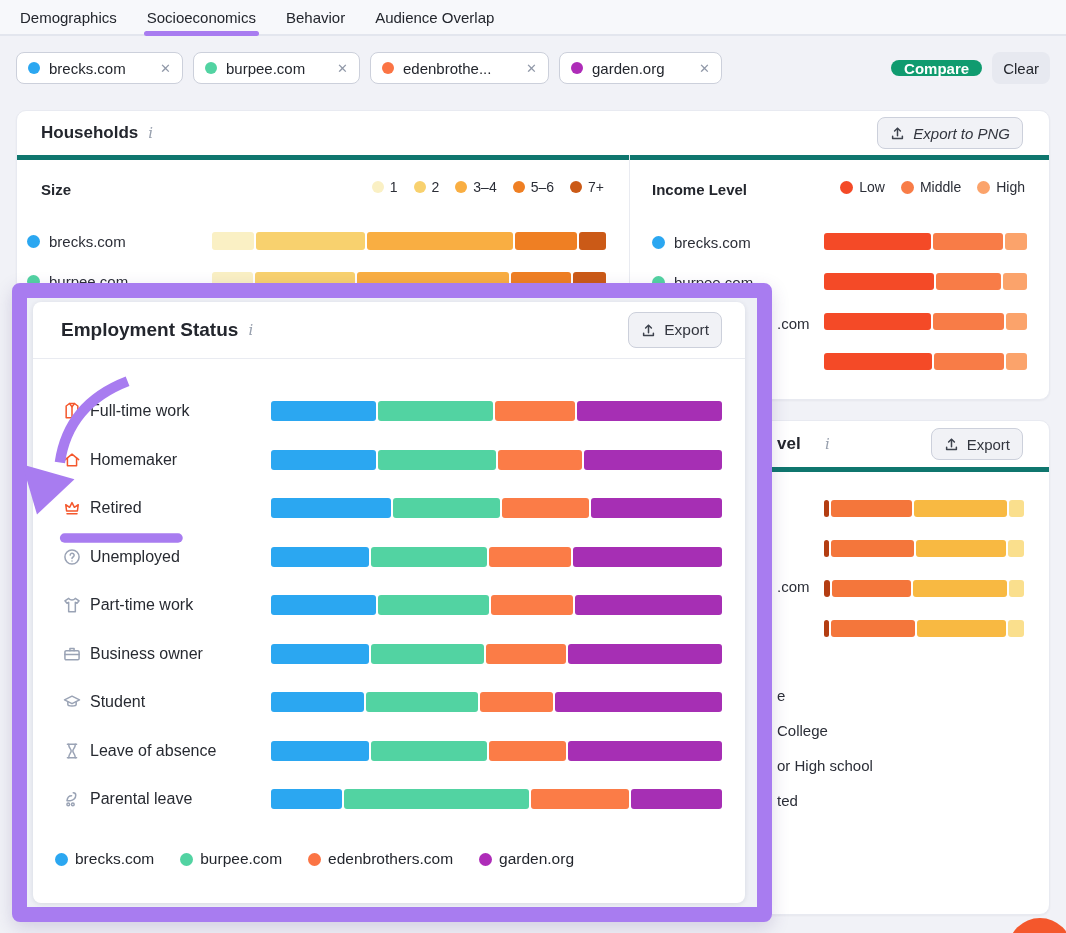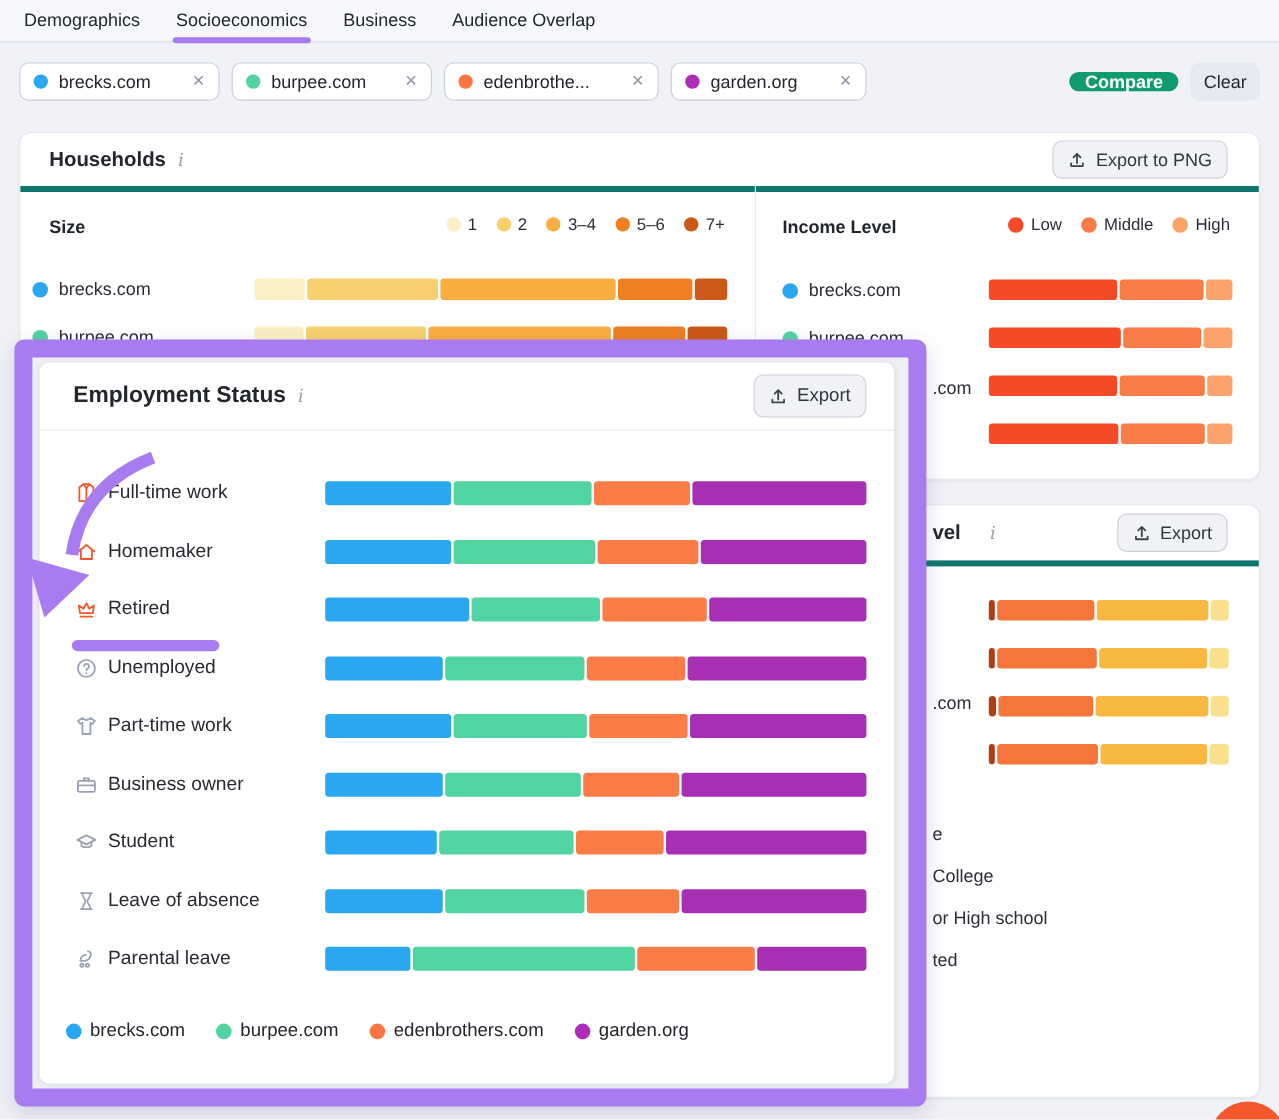--- a/index.html
+++ b/index.html
@@ -67,21 +67,21 @@
 
   <div class="tabbar">
     <div class="tab">
         <span>Demographics</span>
       </div>
     <div class="tab">
       <span>Socioeconomics</span>
       <span class="tab-underline" style="background: rgb(168, 124, 240);"></span>
     </div>
     <div class="tab">
-        <span>Business</span>
+        <span>Behavior</span>
       </div>
     <div class="tab">
         <span>Audience Overlap</span>
       </div>
   </div>
 
   <div class="filters">
     <div class="chip" style="width:167px">
       <span class="dot" style="background: rgb(43, 167, 241);"></span>
       <span>brecks.com</span>
@@ -103,21 +103,21 @@
       <span class="x">✕</span>
     </div>
     <button class="btn-compare" style="background: rgb(16, 155, 111);">Compare</button>
     <button class="btn-clear">Clear</button>
   </div>
 
   <div class="card" style="left:16px;top:110px;width:1034px;height:290px;">
     <div class="card-header">
       <span class="card-title">Households</span>
       <span class="info">i</span>
-      <button class="btn-export" style="top:6px;right:26px;">
+      <button class="btn-export" style="top:6px;right:26px;font-style:italic;">
         <svg viewBox="0 0 16 16" width="15" height="15" fill="none" stroke="#3e434e" stroke-width="1.6" stroke-linecap="round" stroke-linejoin="round">
             <path d="M8 10.5V2.8"></path>
             <path d="M4.9 5.4L8 2.3l3.1 3.1"></path>
             <path d="M2.8 10.8v2.4h10.4v-2.4"></path>
           </svg>
         <span>Export to PNG</span>
       </button>
     </div>
     <div class="vdivider"></div>
 

